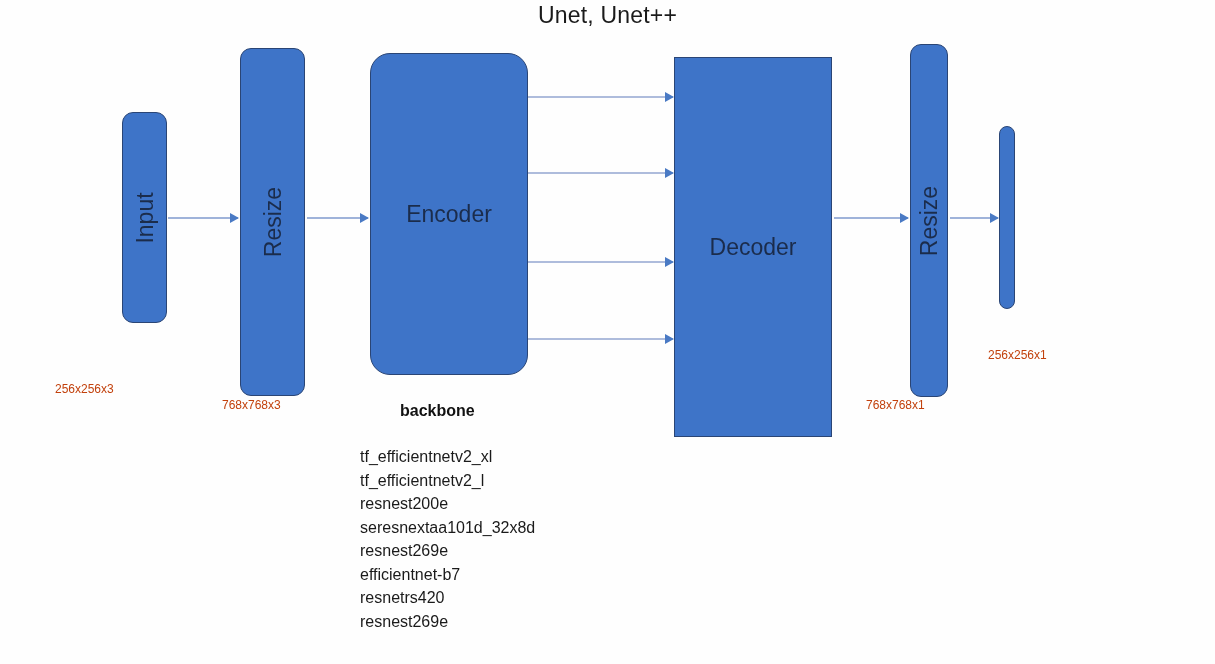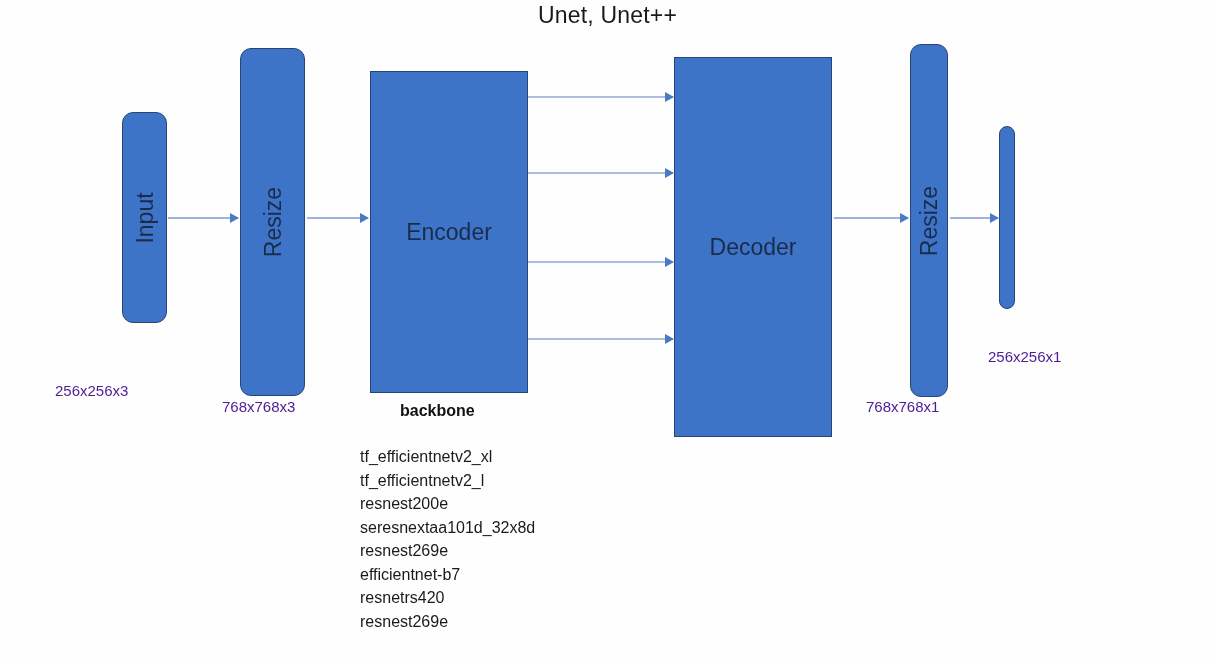--- a/index.html
+++ b/index.html
@@ -56,21 +56,21 @@
     transform: translate(-50%, -50%);
   }
   .block-label.vert {
     transform: translate(-50%, -50%) rotate(-90deg);
     transform-origin: center center;
   }
 
   
   #block-input  { left: 122px; top: 112px; width: 45px;  height: 211px; }
   #block-resize-in { left: 240px; top: 48px;  width: 65px;  height: 348px; }
-  #block-encoder{ left: 370px; top: 71px;  width: 158px; height: 322px; }
+  #block-encoder{ left: 370px; top: 53px;  width: 158px; height: 322px; border-radius: 20px; }
   #block-decoder{ left: 674px; top: 57px;  width: 158px; height: 380px; }
   #block-resize-out { left: 910px; top: 44px; width: 38px; height: 353px; }
   #block-output { left: 999px; top: 126px; width: 16px; height: 183px; }
 
   
   .arrow {
     position: absolute;
     height: 2px;
     background: #9fb3da;
   }
@@ -96,22 +96,22 @@
 
   
   #arrow-skip-1 { left: 528px; top: 96px;  width: 145px; }
   #arrow-skip-2 { left: 528px; top: 172px; width: 145px; }
   #arrow-skip-3 { left: 528px; top: 261px; width: 145px; }
   #arrow-skip-4 { left: 528px; top: 338px; width: 145px; }
 
   
   .caption {
     position: absolute;
-    font-size: 15px;
-    color: #4c1d95;
+    font-size: 12px;
+    color: #c2410c;
     white-space: nowrap;
   }
   #cap-input      { left: 55px;  top: 382px; }
   #cap-resize-in  { left: 222px; top: 398px; text-align: center; }
   #cap-resize-out { left: 866px; top: 398px; }
   #cap-output     { left: 988px; top: 348px; }
 
   .side-label {
     position: absolute;
     font-size: 19px;

